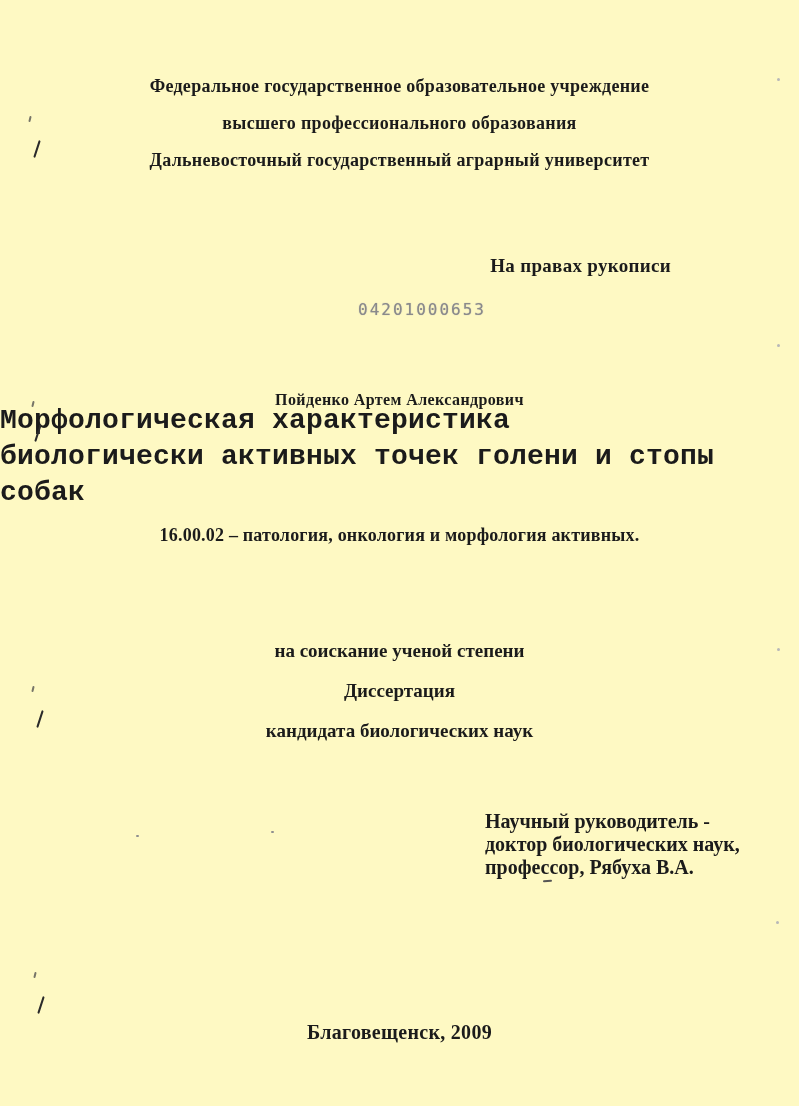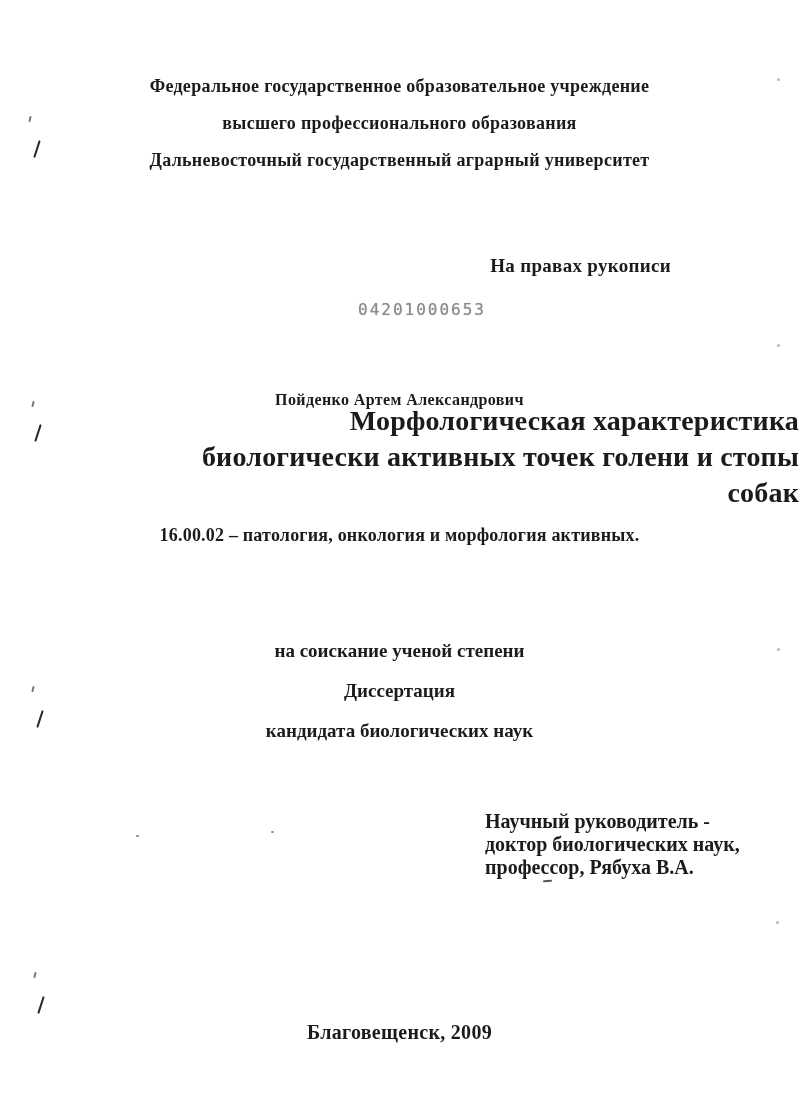--- a/index.html
+++ b/index.html
@@ -6,21 +6,21 @@
   html, body {
     margin: 0;
     padding: 0;
     background: #e8e8e8;
   }
   .page {
     position: relative;
     width: 799px;
     height: 1106px;
     margin: 0 auto;
-    background: #ffffff;
+    background: #fef9c3;
     overflow: hidden;
     font-family: "Liberation Serif", "DejaVu Serif", serif;
     font-weight: bold;
     color: #1b1b1b;
     -webkit-font-smoothing: antialiased;
   }
   .abs { position: absolute; }
 
   
   .institution {
@@ -61,24 +61,25 @@
     text-align: center;
     font-size: 16px;
     letter-spacing: 0.4px;
     margin-top: 44px;
   }
 
   .title {
     top: 403px;
     left: 0;
     width: 100%;
-    text-align: right;
+    text-align: left;
     font-size: 28px;
     line-height: 36px;
     letter-spacing: 0.2px;
+    font-family: Liberation Mono, monospace;
   }
 
   .specialty {
     top: 525px;
     left: 0;
     width: 100%;
     text-align: center;
     font-size: 18px;
     letter-spacing: 0.2px;
   }

